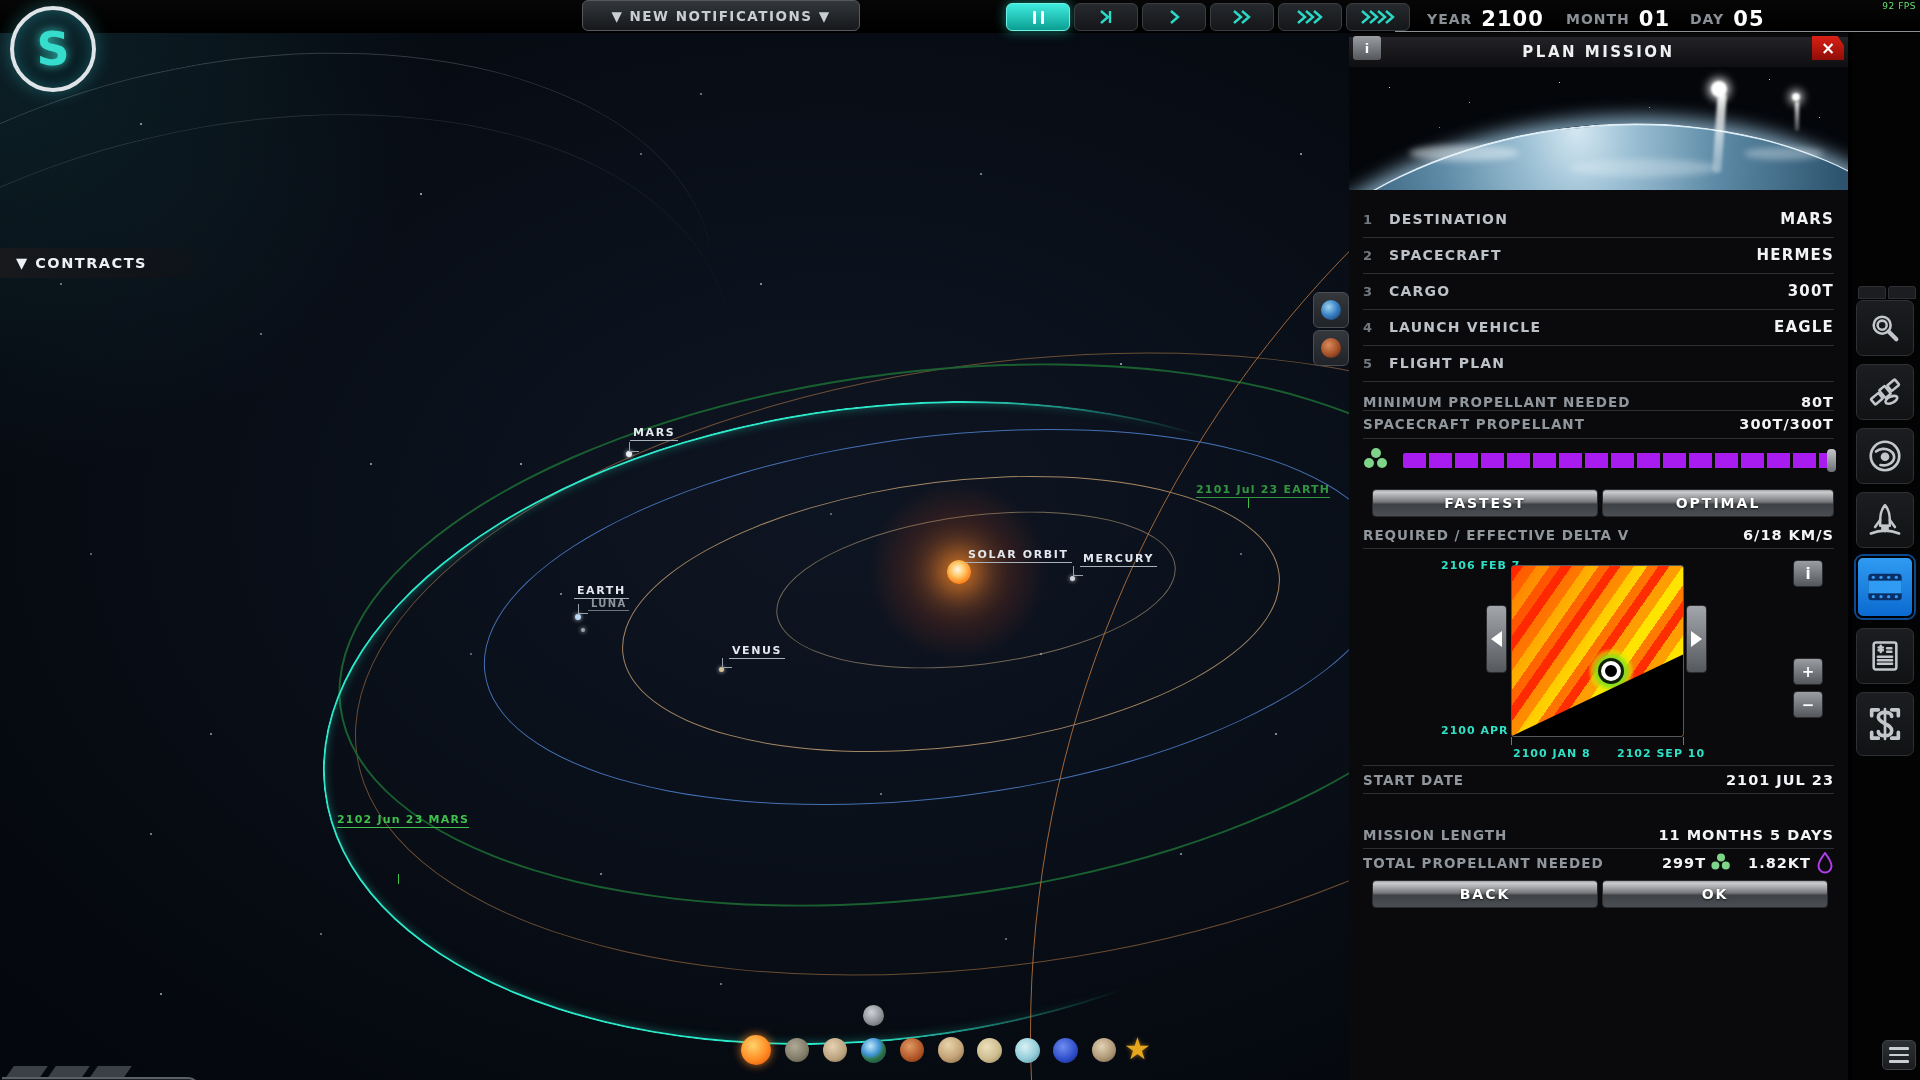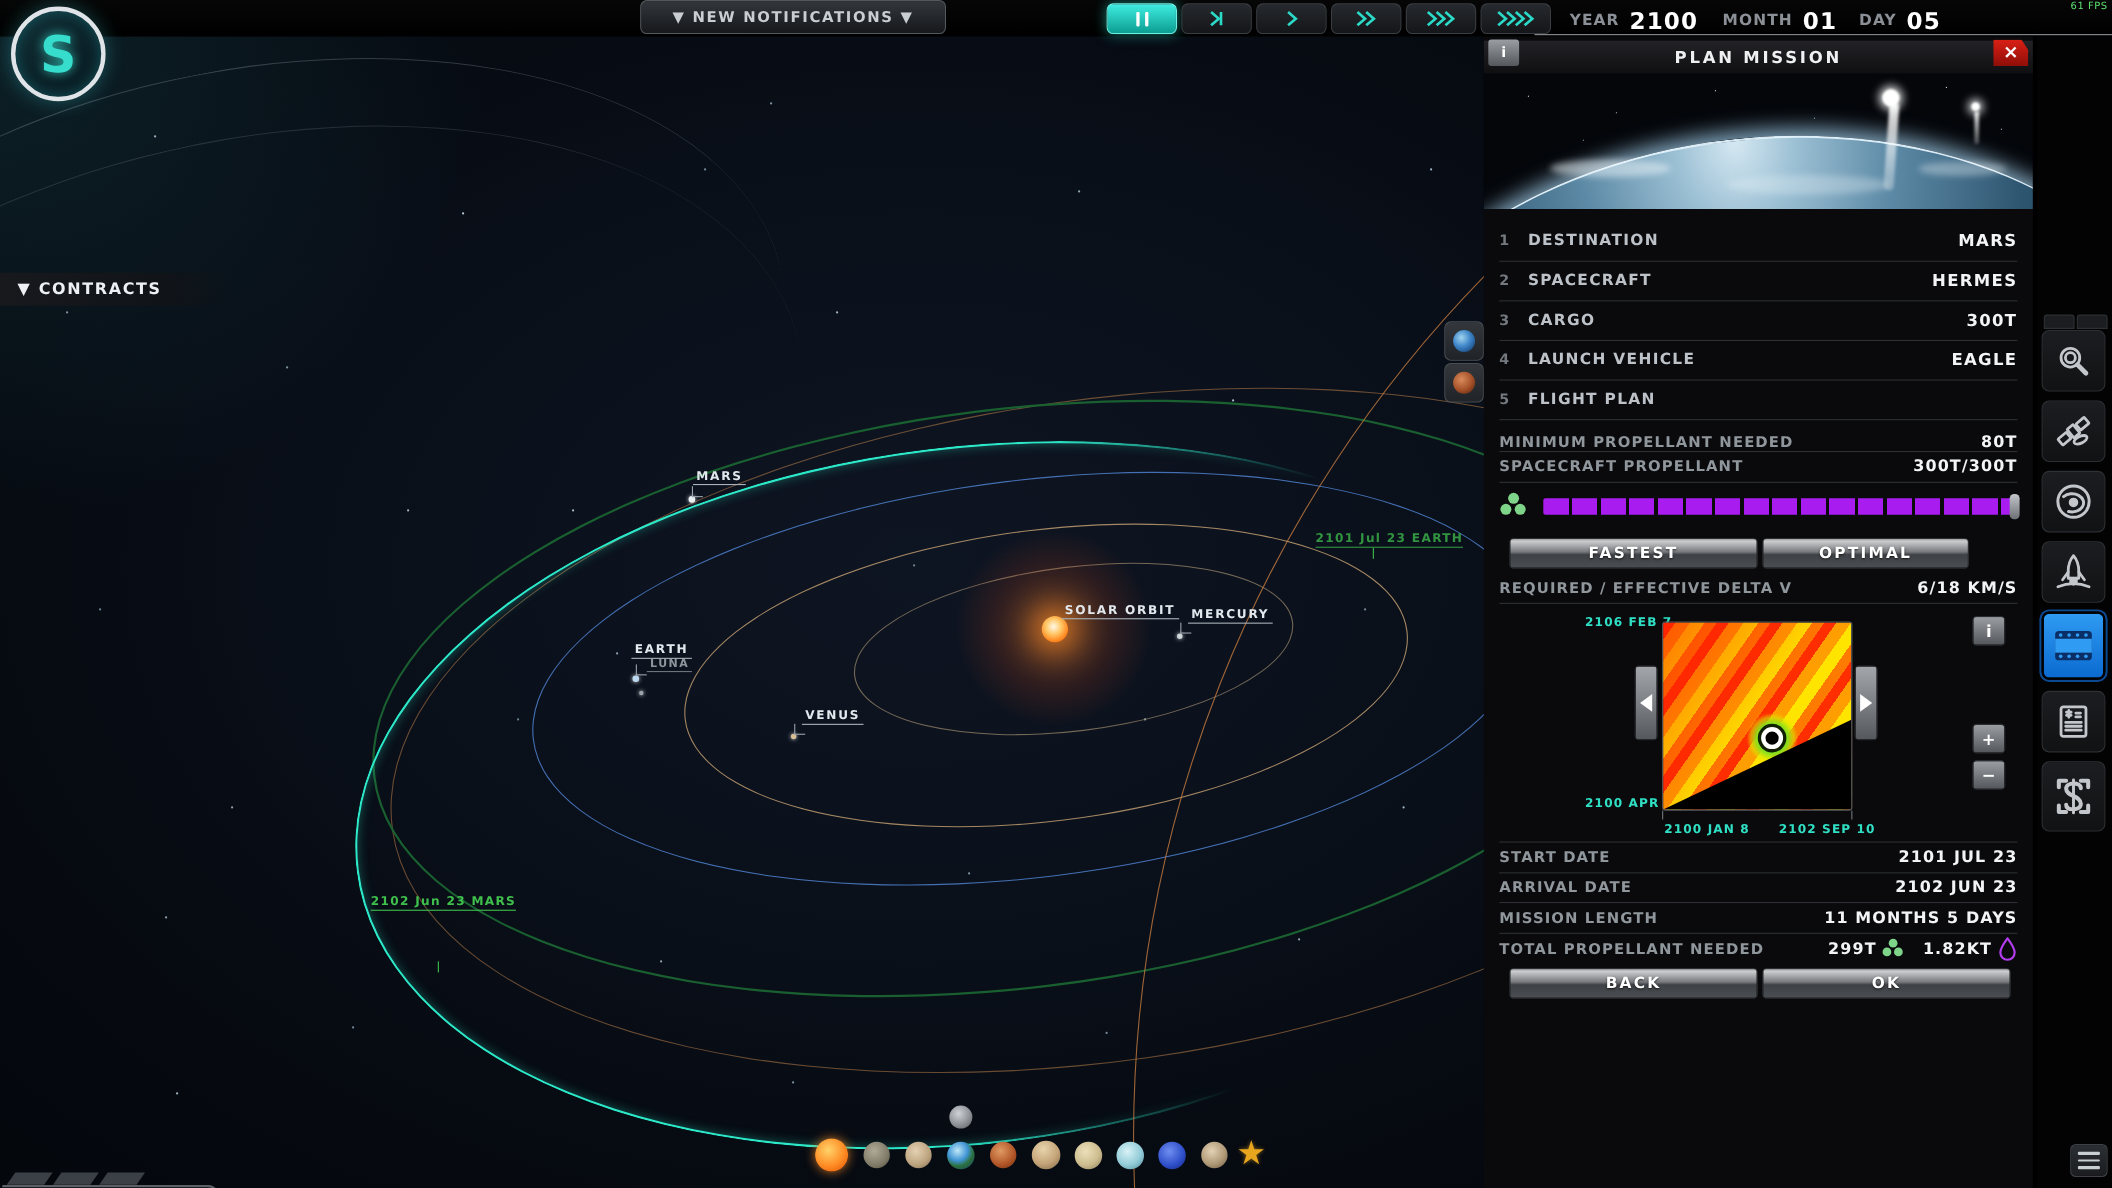--- a/index.html
+++ b/index.html
@@ -256,21 +256,21 @@
     </div>
     <div class="date-group" style="left:1566px;">
       <span class="date-label">MONTH</span>
       <span class="date-value">01</span>
     </div>
     <div class="date-group" style="left:1690px;">
       <span class="date-label">DAY</span>
       <span class="date-value">05</span>
     </div>
 
-    <div class="fps">61 FPS</div>
+    <div class="fps">92 FPS</div>
     <div class="topbar-underline"></div>
   </div>
 
   <div class="logo">
       <span>S</span>
     </div>
 
   <div class="panel">
     <div class="p-header">
       <div class="p-title">PLAN MISSION</div>
@@ -335,21 +335,21 @@
         <i style="left:8px;top:0;width:10px;height:10px;"></i>
         <i style="left:1px;top:10px;width:10px;height:10px;"></i>
         <i style="left:14px;top:10px;width:10px;height:10px;"></i>
       </span>
       <div class="fuel-bar">
         <div class="fuel-handle"></div>
       </div>
     </div>
 
     <div class="silver-btn" style="left:23px;top:456px;width:226px;">FASTEST</div>
-    <div class="silver-btn" style="left:253px;top:456px;width:188px;">OPTIMAL</div>
+    <div class="silver-btn" style="left:253px;top:456px;width:232px;">OPTIMAL</div>
 
     <div class="srow" style="top:489px;height:26px;">
       <span class="lbl">REQUIRED / EFFECTIVE DELTA V</span>
       <span class="val">6/18</span>
       <span class="val unit" style="margin-left:6px;">KM/S</span>
     </div>
 
     <div class="pc-lab" style="left:92px;top:526px;">2106 FEB 7</div>
     <div class="pc-lab" style="left:92px;top:691px;">2100 APR 1</div>
     <div class="pc-plot">
@@ -367,24 +367,20 @@
     <div class="sq-btn" style="top:527px;">i</div>
     <div class="sq-btn" style="top:625px;">+</div>
     <div class="sq-btn" style="top:658px;">−</div>
     <div class="pc-axis"></div>
     <div class="pc-lab" style="left:164px;top:714px;">2100 JAN 8</div>
     <div class="pc-lab" style="left:268px;top:714px;">2102 SEP 10</div>
 
     <div class="srow" style="top:732px;height:27px;border-top:1px solid #2c2f33;">
       <span class="lbl">START DATE</span>
       <span class="val">2101 JUL 23</span>
-    </div>
-    <div class="srow" style="top:760px;height:27px;">
-      <span class="lbl">ARRIVAL DATE</span>
-      <span class="val">2102 JUN 23</span>
     </div>
     <div class="srow" style="top:788px;height:27px;">
       <span class="lbl">MISSION LENGTH</span>
       <span class="val">11 MONTHS 5 DAYS</span>
     </div>
     <div class="srow" style="top:816px;height:27px;border-bottom:none;">
       <span class="lbl">TOTAL PROPELLANT NEEDED</span>
       <span class="val">299</span>
       <span class="val unit" style="margin-left:0;">T</span>
       <span class="fuel-icon" style="transform:scale(.8);margin-left:2px;">

